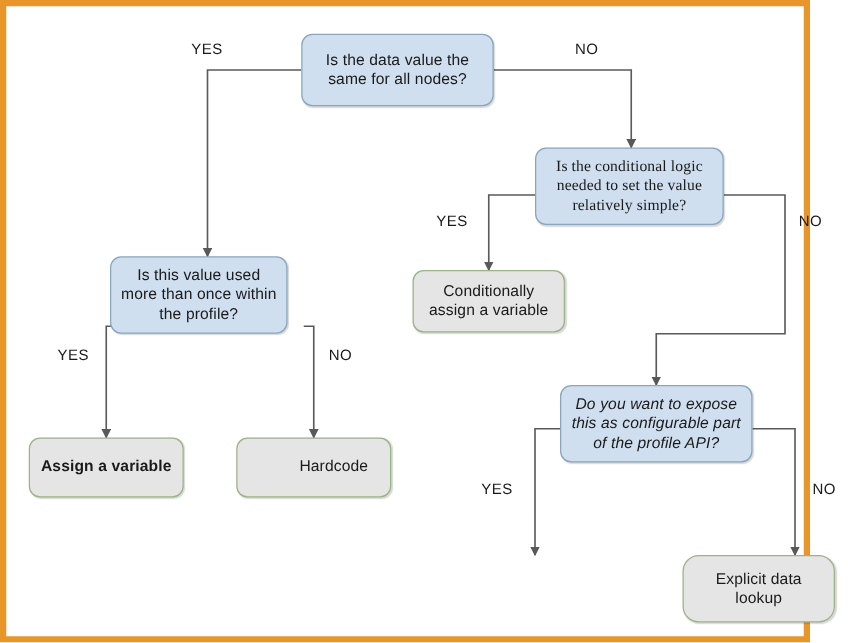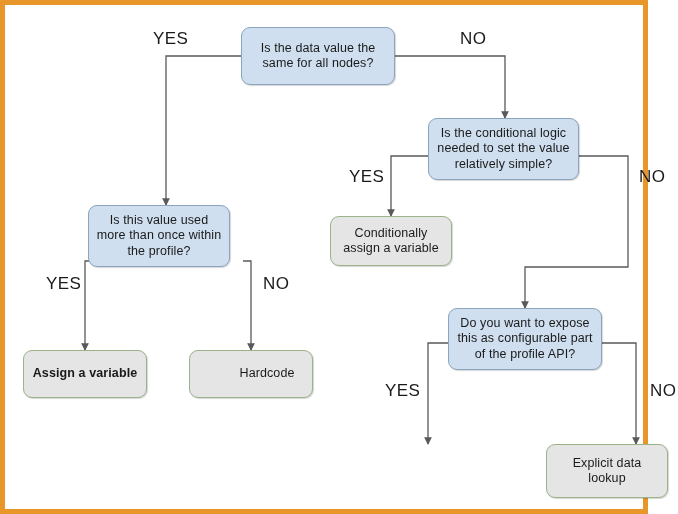--- a/index.html
+++ b/index.html
@@ -53,21 +53,21 @@
     background: #e5e5e5;
     border: 1px solid #9bb388;
     box-shadow: 1px 1px 1px rgba(0,0,0,0.16);
   }
   .node span {
     display: block;
     width: 100%;
   }
   .edge-label {
     position: absolute;
-    font-size: 17px;
+    font-size: 12px;
     line-height: 14px;
     color: #1a1a1a;
     letter-spacing: 0.4px;
     white-space: nowrap;
     z-index: 4;
   }
 </style>
 </head>
 <body>
 
@@ -100,42 +100,42 @@
   </svg>
 
   <div class="node decision" style="left:236px; top:22px; width:154px; height:58px;">
     <span>Is the data value the same for all nodes?</span>
   </div>
 
   <div class="node decision" style="left:83px; top:200px; width:142px; height:62px;text-align:center;">
     <span>Is this value used more than once within the profile?</span>
   </div>
 
-  <div class="node decision" style="left:423px; top:113px; width:151px; height:62px;">
+  <div class="node decision" style="left:423px; top:113px; width:151px; height:62px;font-family:Liberation Serif, serif;">
     <span>Is the conditional logic needed to set the value relatively simple?</span>
   </div>
 
-  <div class="node decision" style="left:443px; top:303px; width:154px; height:62px;">
+  <div class="node decision" style="left:443px; top:303px; width:154px; height:62px;font-style:italic;">
     <span>Do you want to expose this as configurable part of the profile API?</span>
   </div>
 
   <div class="node terminal" style="left:18px; top:345px; width:124px; height:48px;font-weight:bold;">
     <span>Assign a variable</span>
   </div>
 
   <div class="node terminal" style="left:184px; top:345px; width:124px; height:48px;padding-left:38px;">
     <span>Hardcode</span>
   </div>
 
   <div class="node terminal" style="left:325px; top:211px; width:122px; height:50px;">
     <span>Conditionally assign a variable</span>
   </div>
 
 
-  <div class="node terminal" style="left:541px; top:439px; width:122px; height:54px;">
+  <div class="node terminal" style="left:541px; top:439px; width:122px; height:54px;border-radius:13px;">
     <span>Explicit data lookup</span>
   </div>
 
   <div class="edge-label" style="left:148px; top:27px;">YES</div>
 
   <div class="edge-label" style="left:455px; top:27px;">NO</div>
 
   <div class="edge-label" style="left:41px; top:272px;">YES</div>
 
   <div class="edge-label" style="left:258px; top:272px;">NO</div>

